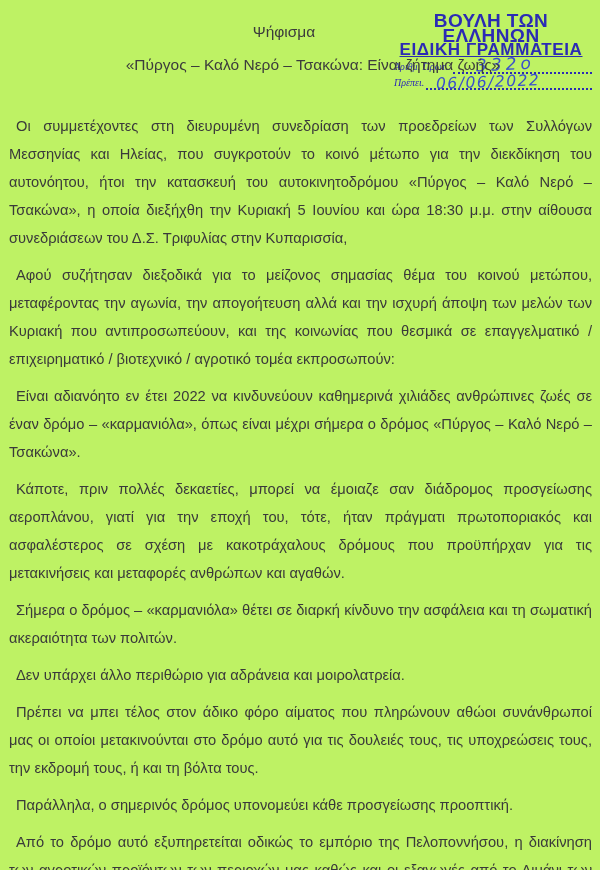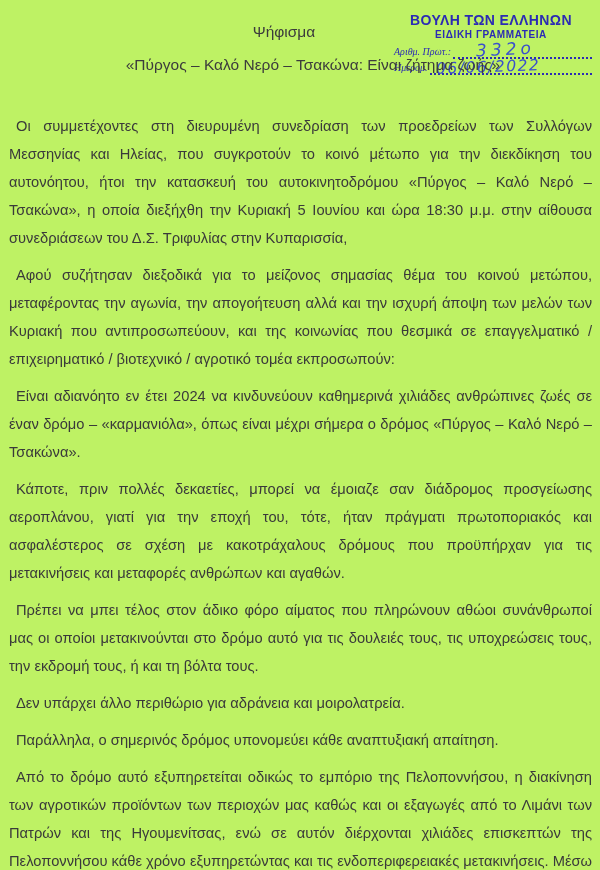--- a/index.html
+++ b/index.html
@@ -45,30 +45,31 @@
   
   .stamp {
     position: absolute;
     top: 13px;
     right: 8px;
     width: 202px;
     text-align: center;
     color: #2b2bb4;
   }
   .stamp-line1 {
-    font-size: 14px;
+    font-size: 19px;
     font-weight: bold;
     letter-spacing: 0.4px;
     line-height: 15px;
   }
   .stamp-line2, .stamp-line3 {
-    font-size: 10px;
+    font-size: 17px;
     font-weight: bold;
     letter-spacing: 0.6px;
     line-height: 13px;
+    text-decoration: underline;
   }
   .stamp-fields {
     margin-top: 5px;
     text-align: left;
     padding-left: 4px;
   }
   .stamp-row {
     position: relative;
     display: flex;
     align-items: flex-start;
@@ -133,35 +134,36 @@
     <div class="stamp">
       <div class="stamp-line1">ΒΟΥΛΗ ΤΩΝ ΕΛΛΗΝΩΝ</div>
       <div class="stamp-line2">ΕΙΔΙΚΗ ΓΡΑΜΜΑΤΕΙΑ</div>
       <div class="stamp-fields">
         <div class="stamp-row">
           <span class="stamp-label">Αριθμ. Πρωτ.:</span>
           <span class="dotted-line"></span>
           <span class="handwriting hw-protocol">332ο</span>
         </div>
         <div class="stamp-row">
-          <span class="stamp-label">Ημερομ.</span>
+          <span class="stamp-label">Πρέπει.</span>
           <span class="dotted-line"></span>
           <span class="handwriting hw-date">06/06/2022</span>
         </div>
       </div>
     </div>
 
     <div class="doc-subtitle">«Πύργος – Καλό Νερό – Τσακώνα: Είναι ζήτημα ζωής»</div>
   </div>
 
   <div class="doc-body">
     <p>Οι συμμετέχοντες στη διευρυμένη συνεδρίαση των προεδρείων των Συλλόγων Μεσσηνίας και Ηλείας, που συγκροτούν το κοινό μέτωπο για την διεκδίκηση του αυτονόητου, ήτοι την κατασκευή του αυτοκινητοδρόμου «Πύργος – Καλό Νερό – Τσακώνα», η οποία διεξήχθη την Κυριακή 5 Ιουνίου και ώρα 18:30 μ.μ. στην αίθουσα συνεδριάσεων του Δ.Σ. Τριφυλίας στην Κυπαρισσία,</p>
     <p>Αφού συζήτησαν διεξοδικά για το μείζονος σημασίας θέμα του κοινού μετώπου, μεταφέροντας την αγωνία, την απογοήτευση αλλά και την ισχυρή άποψη των μελών των Κυριακή που αντιπροσωπεύουν, και της κοινωνίας που θεσμικά σε επαγγελματικό / επιχειρηματικό / βιοτεχνικό / αγροτικό τομέα εκπροσωπούν:</p>
-    <p>Είναι αδιανόητο εν έτει 2024 να κινδυνεύουν καθημερινά χιλιάδες ανθρώπινες ζωές σε έναν δρόμο – «καρμανιόλα», όπως είναι μέχρι σήμερα ο δρόμος «Πύργος – Καλό Νερό – Τσακώνα».</p>
+    <p>Είναι αδιανόητο εν έτει 2022 να κινδυνεύουν καθημερινά χιλιάδες ανθρώπινες ζωές σε έναν δρόμο – «καρμανιόλα», όπως είναι μέχρι σήμερα ο δρόμος «Πύργος – Καλό Νερό – Τσακώνα».</p>
     <p>Κάποτε, πριν πολλές δεκαετίες, μπορεί να έμοιαζε σαν διάδρομος προσγείωσης αεροπλάνου, γιατί για την εποχή του, τότε, ήταν πράγματι πρωτοποριακός και ασφαλέστερος σε σχέση με κακοτράχαλους δρόμους που προϋπήρχαν για τις μετακινήσεις και μεταφορές ανθρώπων και αγαθών.</p>
+    <p>Σήμερα ο δρόμος – «καρμανιόλα» θέτει σε διαρκή κίνδυνο την ασφάλεια και τη σωματική ακεραιότητα των πολιτών.</p>
+    <p>Δεν υπάρχει άλλο περιθώριο για αδράνεια και μοιρολατρεία.</p>
     <p>Πρέπει να μπει τέλος στον άδικο φόρο αίματος που πληρώνουν αθώοι συνάνθρωποί μας οι οποίοι μετακινούνται στο δρόμο αυτό για τις δουλειές τους, τις υποχρεώσεις τους, την εκδρομή τους, ή και τη βόλτα τους.</p>
-    <p>Δεν υπάρχει άλλο περιθώριο για αδράνεια και μοιρολατρεία.</p>
-    <p>Παράλληλα, ο σημερινός δρόμος υπονομεύει κάθε αναπτυξιακή απαίτηση.</p>
+    <p>Παράλληλα, ο σημερινός δρόμος υπονομεύει κάθε προσγείωσης προοπτική.</p>
     <p>Από το δρόμο αυτό εξυπηρετείται οδικώς το εμπόριο της Πελοποννήσου, η διακίνηση των αγροτικών προϊόντων των περιοχών μας καθώς και οι εξαγωγές από το Λιμάνι των Πατρών και της Ηγουμενίτσας, ενώ σε αυτόν διέρχονται χιλιάδες επισκεπτών της Πελοποννήσου κάθε χρόνο εξυπηρετώντας και τις ενδοπεριφερειακές μετακινήσεις. Μέσω αυτού συνδέονται τα λιμάνια της Καλαμάτας, της Κυπαρισσίας, της Κυλλήνης και του Κατάκολου όπως και τα αεροδρόμια της Καλαμάτας αλλά και του Αράξου.</p>
 
   </div>
 
 </div>
 
 </body></html>

